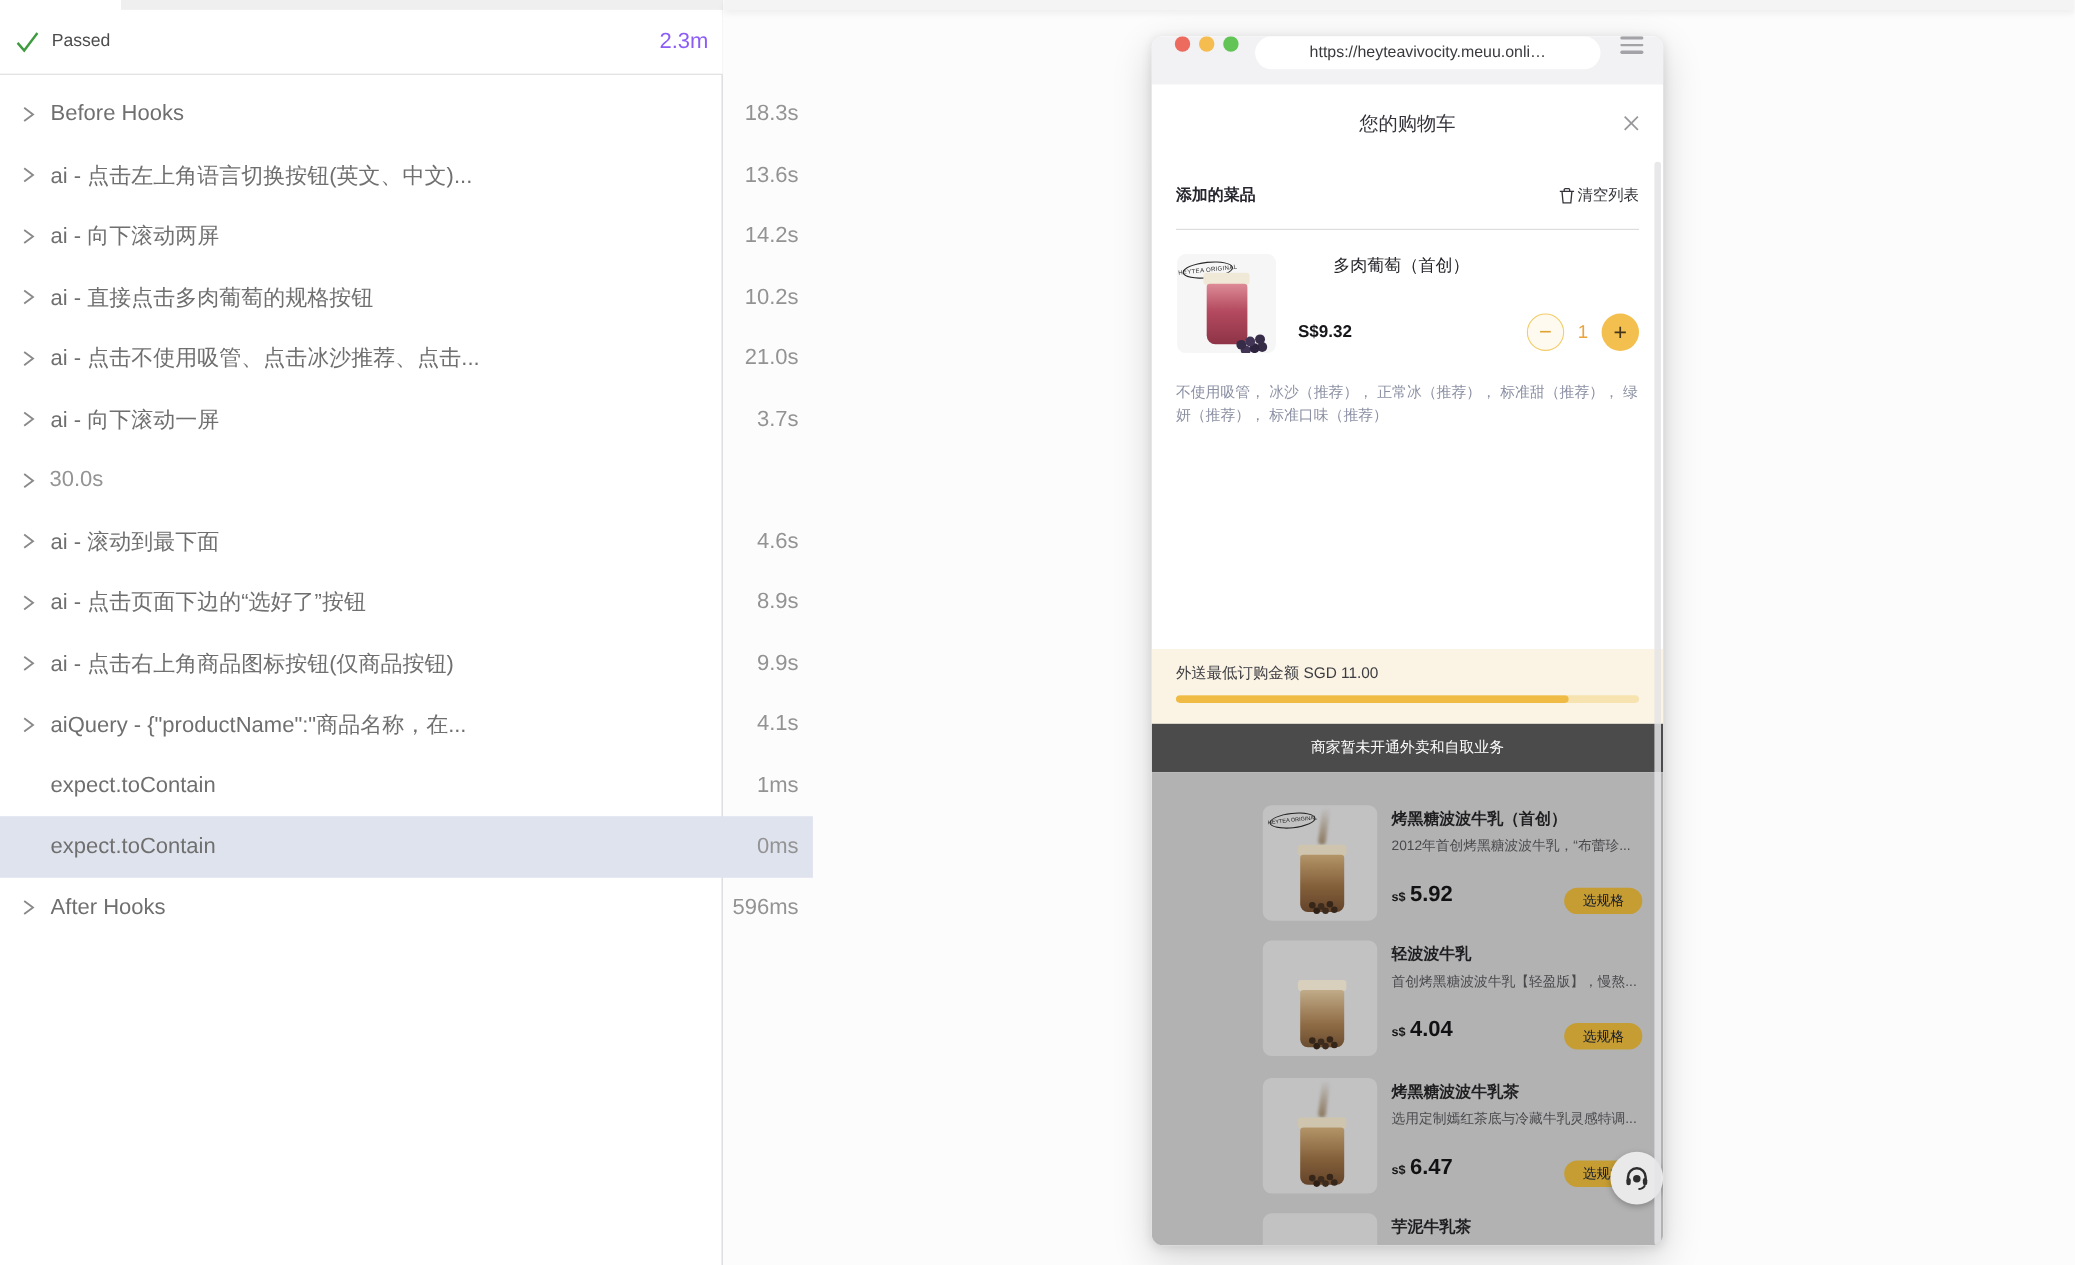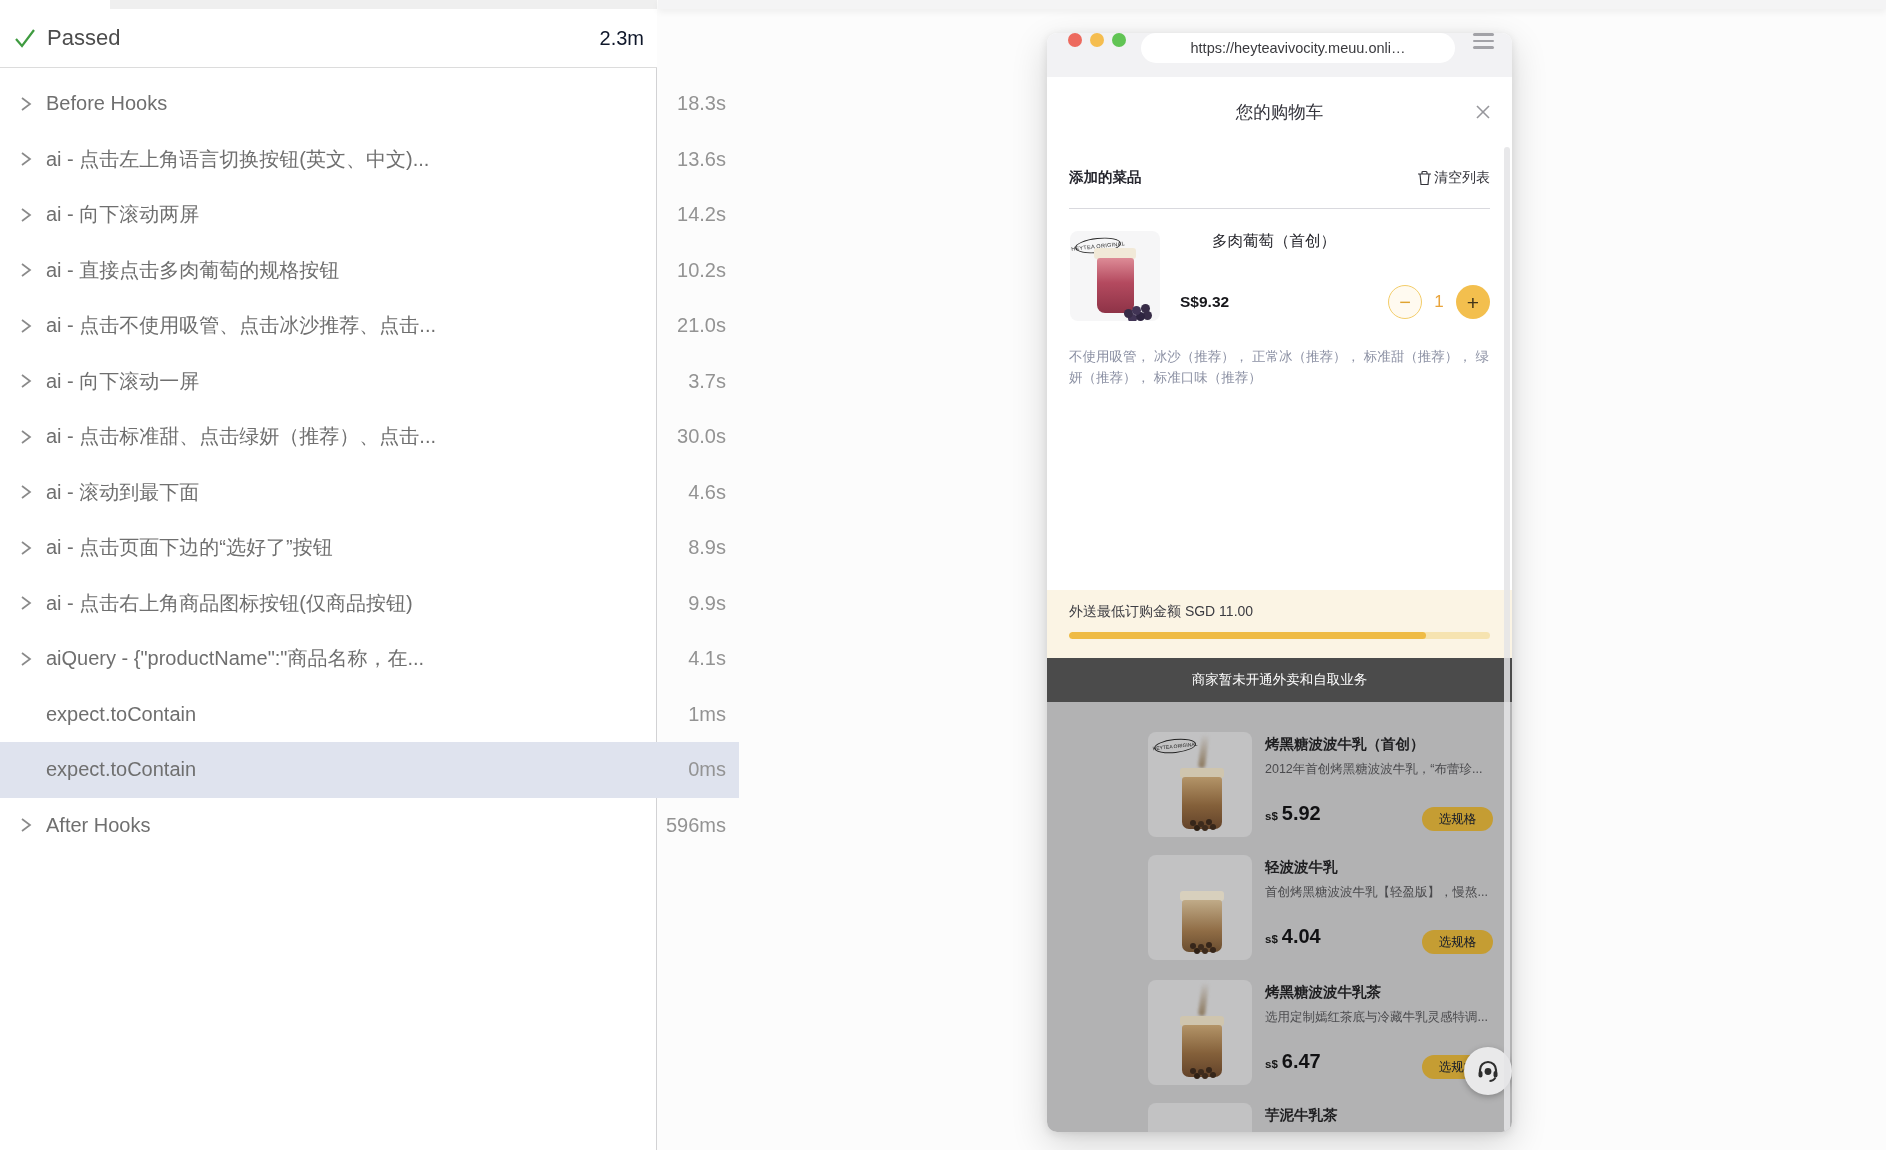--- a/index.html
+++ b/index.html
@@ -18,22 +18,22 @@
   }
   .top-strip{ position:absolute; left:110px; top:0; width:547px; height:9px; background:#efefef; }
   .right-top-strip{ position:absolute; left:658px; top:0; right:0; height:9px; background:#f4f4f5; box-shadow:0 3px 7px rgba(0,0,0,.06); }
 
   .passed-row{
     position:absolute; left:0; top:9px; width:657px; height:59px;
     display:flex; align-items:center; padding:0 13px 0 13px;
     border-bottom:1px solid #dcdcdc; background:#fff;
   }
   .check-icon{ width:24px; height:24px; flex:none; display:flex; align-items:center; justify-content:center; }
-  .passed-label{ margin-left:10px; font-size:22px; color:#4c4c4c; }
-  .passed-duration{ margin-left:auto; font-size:20px; color:#0f172a; }
+  .passed-label{ margin-left:10px; font-size:16px; color:#4c4c4c; }
+  .passed-duration{ margin-left:auto; font-size:20px; color:#8b5cf6; }
 
   .steps{ position:absolute; left:0; top:76px; width:739px; }
   .step{
     height:55.5px; display:flex; align-items:center; padding:0 13px;
     font-size:20px; color:#6f6f6f; cursor:pointer; background:transparent;
   }
   .step .chev{ width:15px; height:18px; margin-left:5px; flex:none; display:flex; align-items:center; }
   .step.noc .chev svg{ visibility:hidden; }
   .step .slabel{ margin-left:13px; white-space:nowrap; overflow:hidden; flex:1 1 auto; }
   .step .sdur{ margin-left:12px; color:#939393; flex:none; }
@@ -245,21 +245,20 @@
         </span>
       <span class="slabel">ai - 向下滚动一屏</span>
       <span class="sdur">3.7s</span>
     </div>
     <div class="step">
       <span class="chev">
           <svg width="15" height="18" viewBox="0 0 15 18">
             <polyline points="4,3 12,9 4,15" fill="none" stroke="#8a8a8a" stroke-width="1.7"></polyline>
           </svg>
         </span>
-      <span class="slabel">ai - 点击标准甜、点击绿妍（推荐）、点击...</span>
       <span class="sdur">30.0s</span>
     </div>
     <div class="step">
       <span class="chev">
           <svg width="15" height="18" viewBox="0 0 15 18">
             <polyline points="4,3 12,9 4,15" fill="none" stroke="#8a8a8a" stroke-width="1.7"></polyline>
           </svg>
         </span>
       <span class="slabel">ai - 滚动到最下面</span>
       <span class="sdur">4.6s</span>

